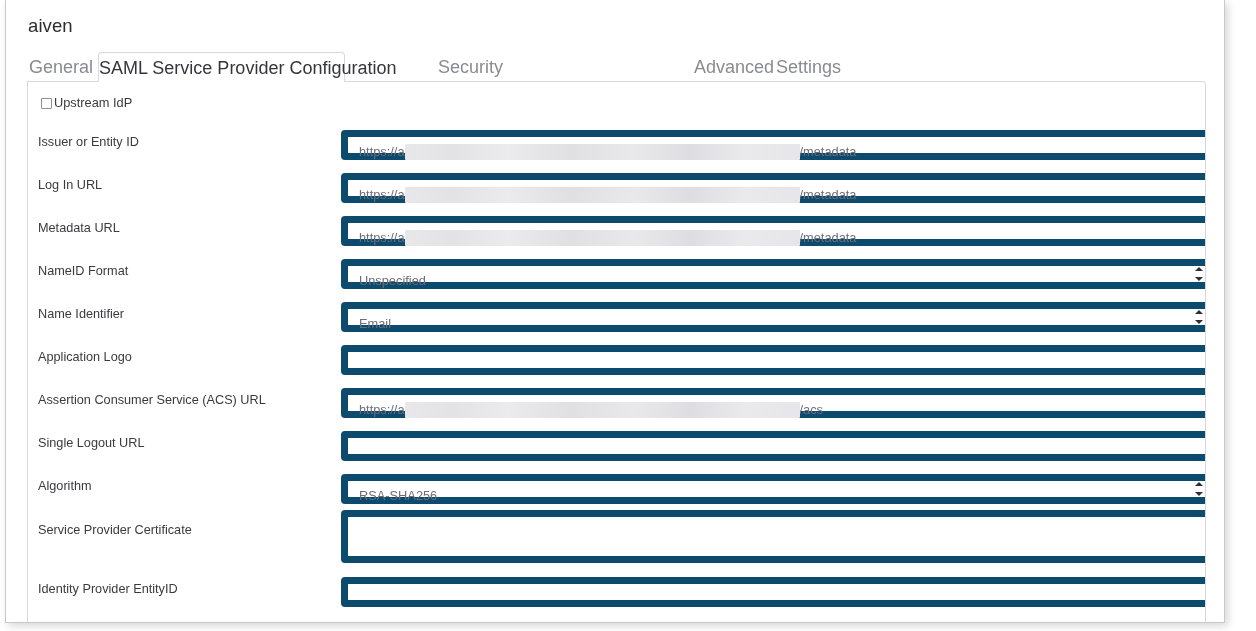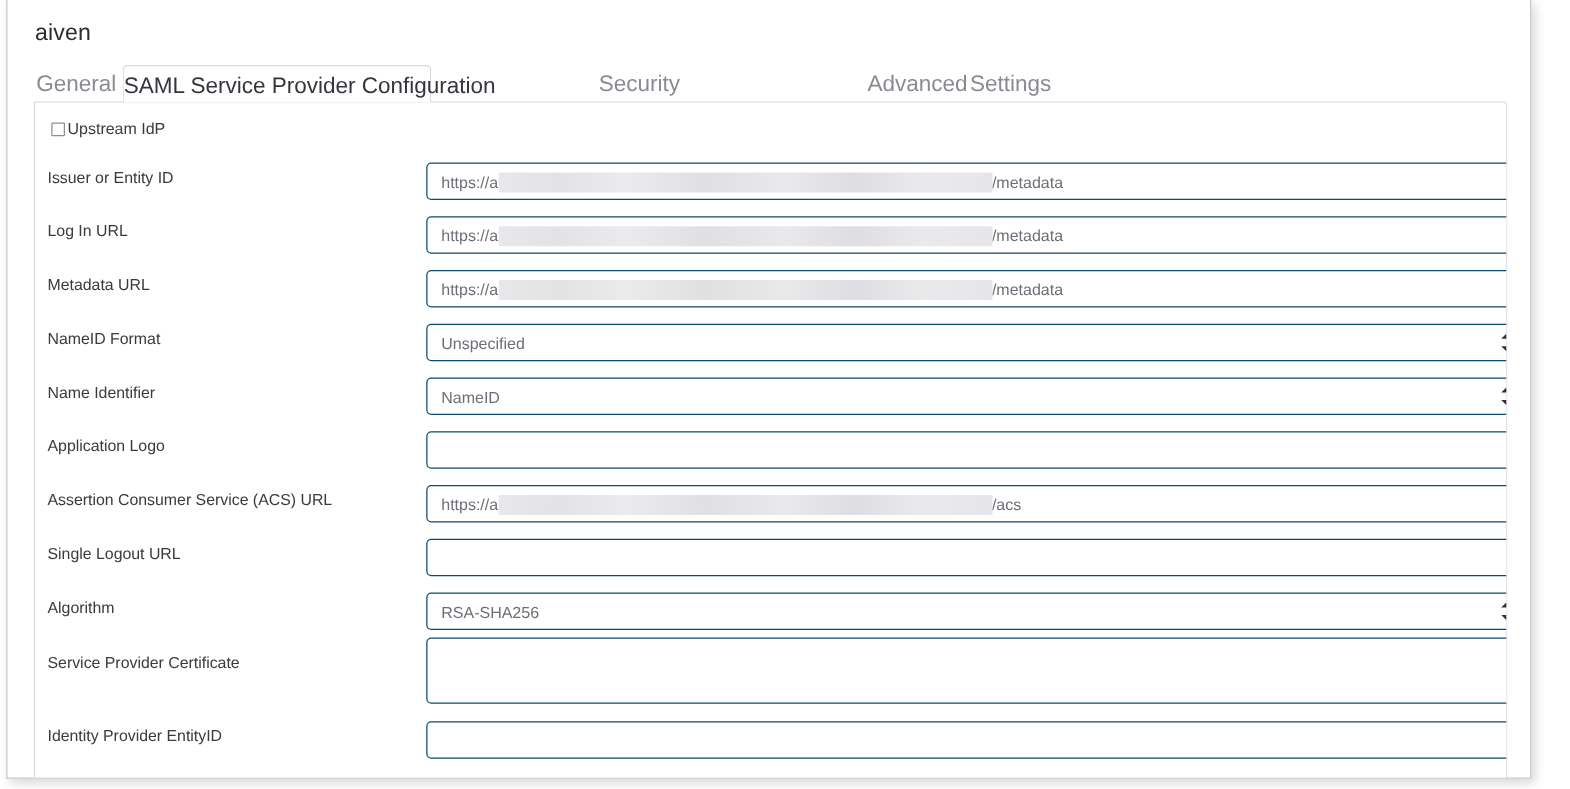--- a/index.html
+++ b/index.html
@@ -128,21 +128,21 @@
     color: #3a3a41;
     white-space: nowrap;
     line-height: 16px;
   }
   .control {
     position: absolute;
     left: 313px;
     width: 880px;
     box-sizing: border-box;
     background: #ffffff;
-    border: 1px solid #0c4a6e;
+    border: 7px solid #0c4a6e;
     border-radius: 4px;
   }
   .control.input {
     height: 30px;
   }
   .control.textarea {
     height: 53px;
   }
 
   .control-text {
@@ -199,21 +199,21 @@
 <body>
 
 <div id="root">
   <div class="page-frame">
 
     <div class="app-title">aiven</div>
 
     <div class="tabs" id="tab-bar">
         <div class="tab" style="left: 21px; width: 68px;">General</div>
         <div class="tab active" style="left: 92px; width: 247px;">SAML Service Provider Configuration</div>
-        <div class="tab" style="left: 473px; width: 62px;">Security</div>
+        <div class="tab" style="left: 432px; width: 62px;">Security</div>
         <div class="tab" style="left: 688px; width: 72px;">Advanced</div>
         <div class="tab" style="left: 770px; width: 63px;">Settings</div>
       </div>
 
     <div class="panel">
 
       <div class="checkbox-row">
         <span class="cbox"></span>
         <span class="cbox-label">Upstream IdP</span>
       </div>
@@ -255,21 +255,21 @@
               <div class="control-text">Unspecified</div>
               <div class="select-arrow">
                 <i class="up"></i>
                 <i class="down"></i>
               </div>
             </div>
           </div>
           <div class="form-row" style="top: 0px;">
             <div class="field-label" style="top: 224px;">Name Identifier</div>
             <div class="control input" style="top: 220px;">
-              <div class="control-text">NameID</div>
+              <div class="control-text">Email</div>
               <div class="select-arrow">
                 <i class="up"></i>
                 <i class="down"></i>
               </div>
             </div>
           </div>
           <div class="form-row" style="top: 0px;">
             <div class="field-label" style="top: 267px;">Application Logo</div>
             <div class="control input" style="top: 263px;">
               <div class="control-text"></div>

